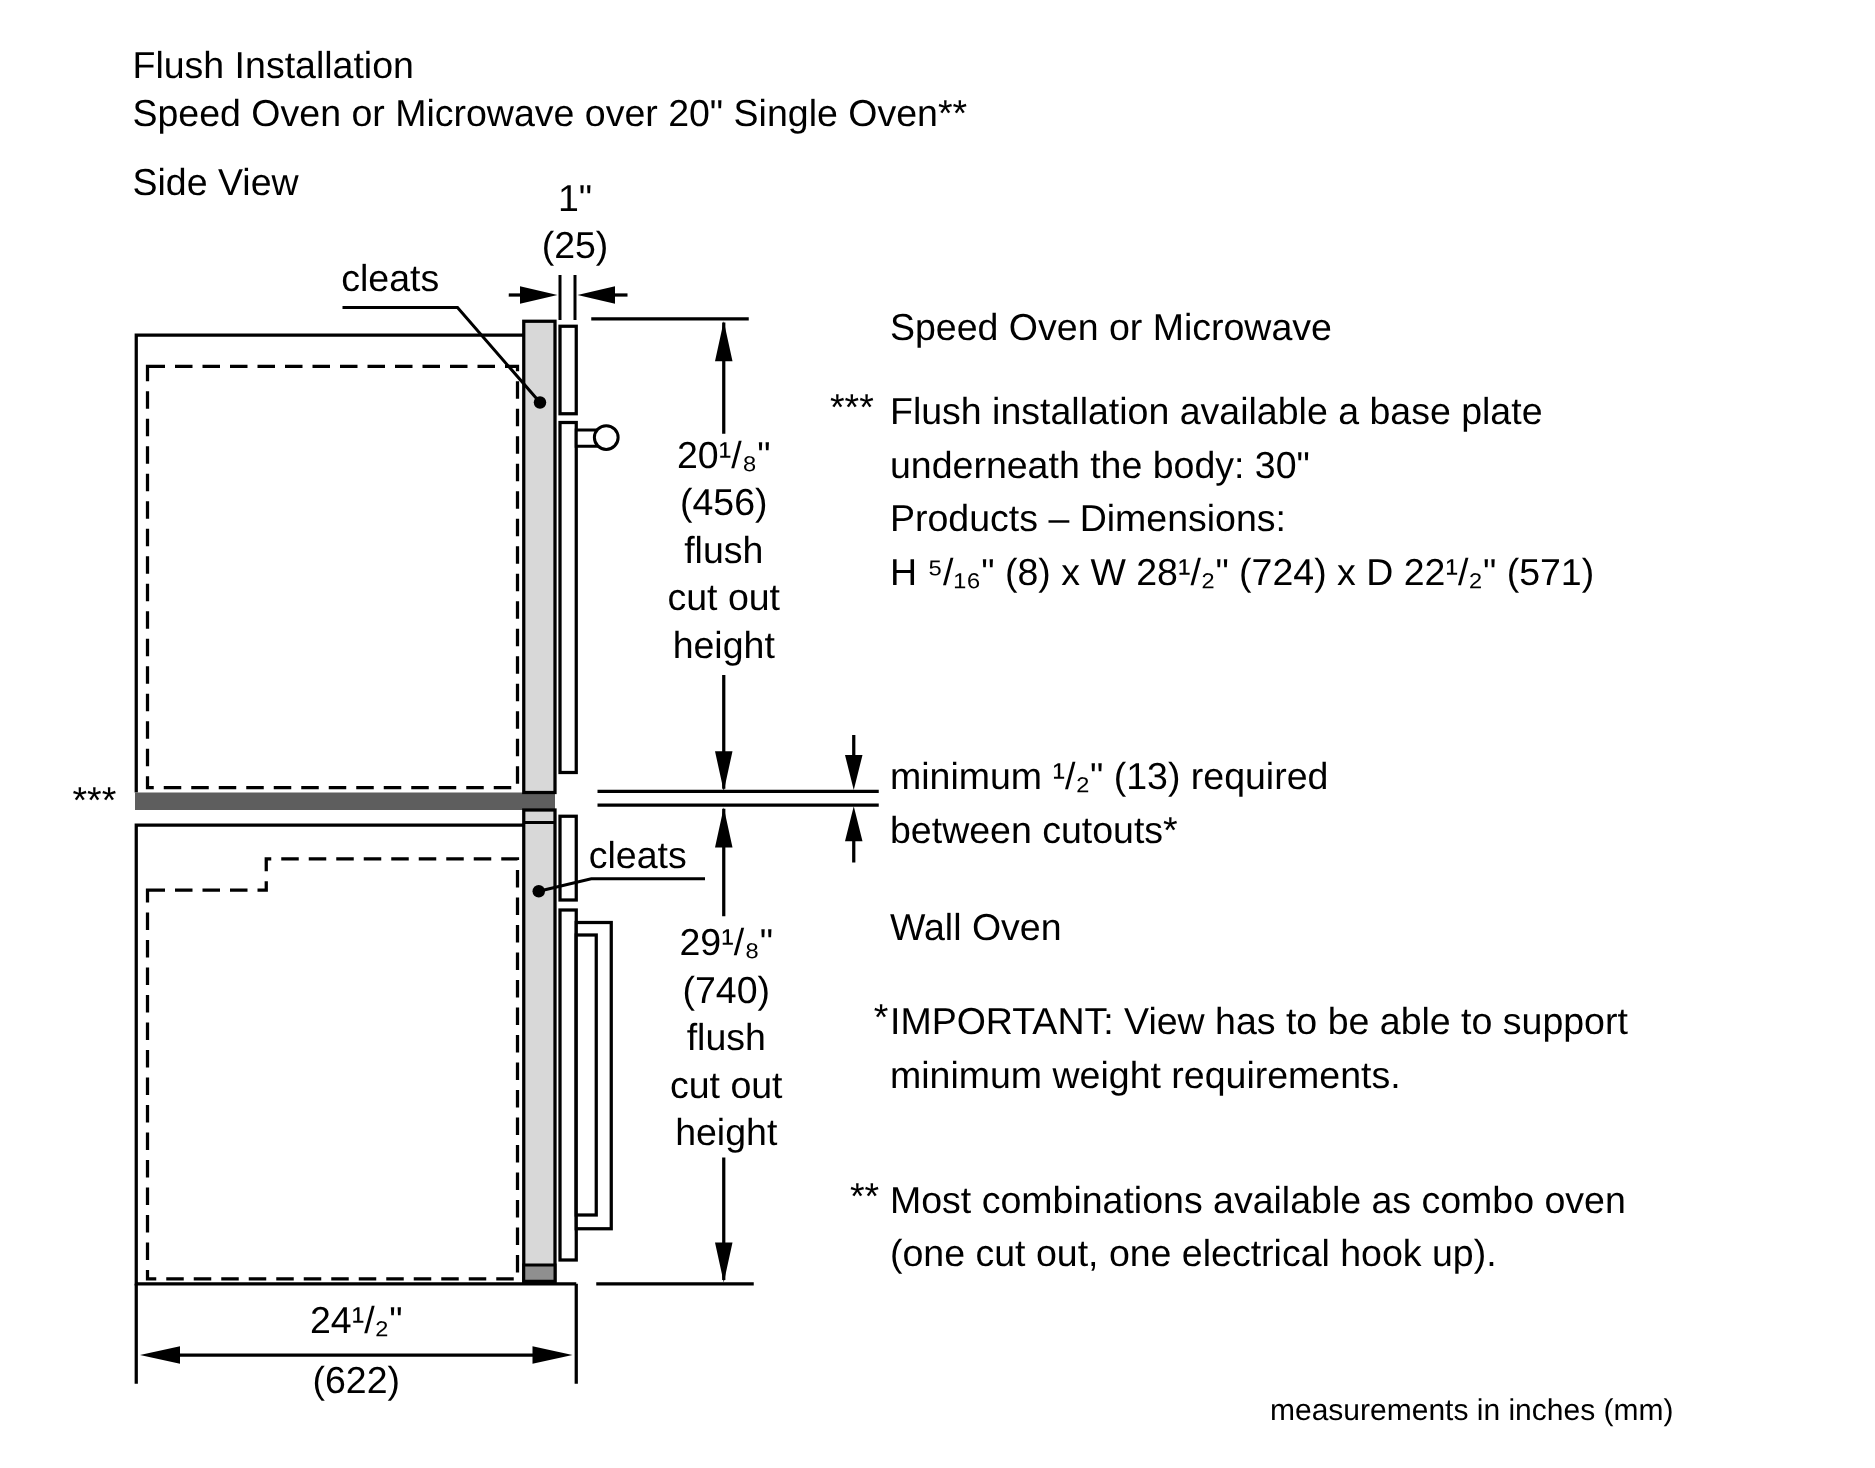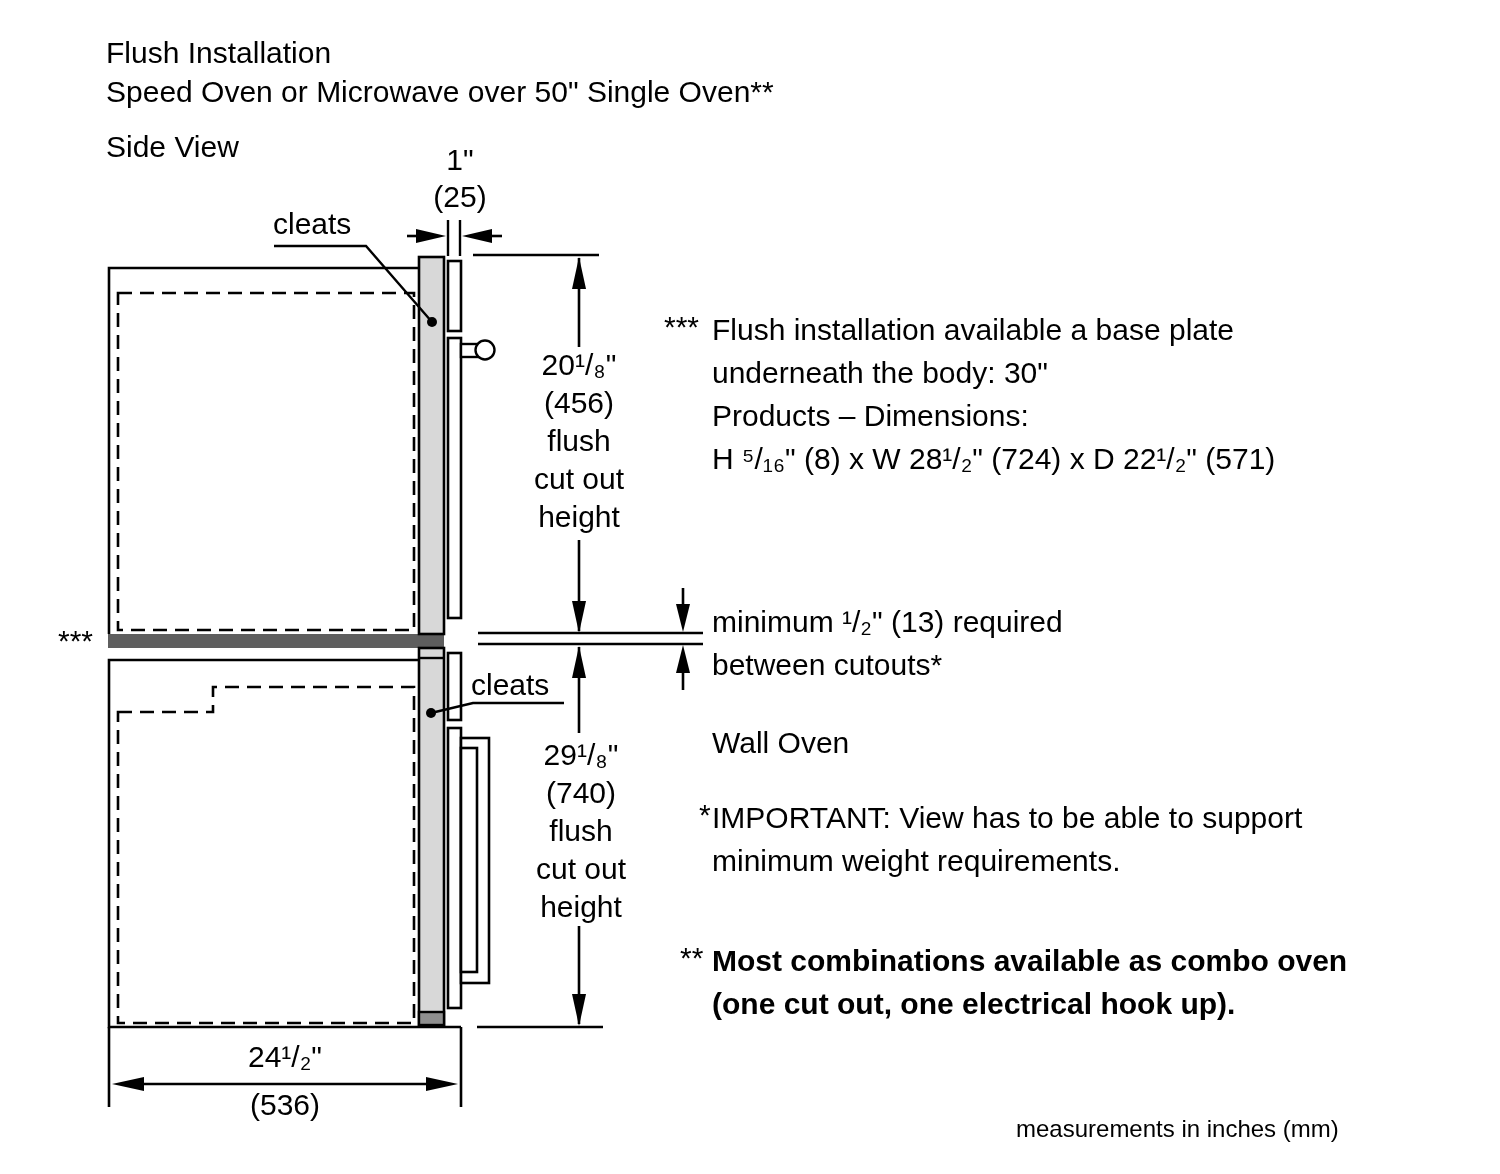--- a/index.html
+++ b/index.html
@@ -98,21 +98,21 @@
       <circle cx="396" cy="322" r="5" fill="#000"></circle>
     </g>
     <g>
       <polyline points="528,703 437,703 395,713" fill="none" stroke="#000" stroke-width="2.4"></polyline>
       <circle cx="395" cy="713" r="5" fill="#000"></circle>
     </g>
   </svg>
 
   <div class="t title" style="left:70px; top:33px;">
     <div>Flush Installation</div>
-    <div>Speed Oven or Microwave over 50" Single Oven**</div>
+    <div>Speed Oven or Microwave over 20" Single Oven**</div>
   </div>
 
   <div class="t" style="left:70px; top:128px;">Side View</div>
 
   <div class="t" style="left:237px; top:205px;">cleats</div>
 
   <div class="t ctr" style="left:374px; top:141px; width:100px;">1"</div>
   <div class="t ctr" style="left:374px; top:178px; width:100px;">(25)</div>
 
   <div class="t ctr" style="left:443px; top:346px; width:200px;">
@@ -129,22 +129,23 @@
     <div>flush</div>
     <div>cut out</div>
     <div>height</div>
   </div>
 
   <div class="t" style="left:435px; top:666px;">cleats</div>
 
   <div class="t" style="left:22px; top:622px;">***</div>
 
   <div class="t ctr" style="left:149px; top:1038px; width:200px;">24¹/₂"</div>
-  <div class="t ctr" style="left:149px; top:1086px; width:200px;">(536)</div>
+  <div class="t ctr" style="left:149px; top:1086px; width:200px;">(622)</div>
 
+  <div class="t" style="left:676px; top:244px;">Speed Oven or Microwave</div>
 
   <div class="t" style="left:628px; top:308px;">***</div>
   <div class="t rcol" style="left:676px; top:308px;">
     <div>Flush installation available a base plate</div>
     <div>underneath the body: 30"</div>
     <div>Products – Dimensions:</div>
     <div>H ⁵/₁₆" (8) x W 28¹/₂" (724) x D 22¹/₂" (571)</div>
   </div>
 
   <div class="t rcol" style="left:676px; top:600px;">
@@ -154,20 +155,20 @@
 
   <div class="t" style="left:676px; top:724px;">Wall Oven</div>
 
   <div class="t" style="left:663px; top:796px;">*</div>
   <div class="t rcol" style="left:676px; top:796px;">
     <div>IMPORTANT: View has to be able to support</div>
     <div>minimum weight requirements.</div>
   </div>
 
   <div class="t" style="left:644px; top:939px;">**</div>
-  <div class="t rcol" style="left:676px; top:939px;font-weight:bold;">
+  <div class="t rcol" style="left:676px; top:939px;">
     <div>Most combinations available as combo oven</div>
     <div>(one cut out, one electrical hook up).</div>
   </div>
 
   <div class="t footer" style="left:980px; top:1110px;">measurements in inches (mm)</div>
 
 </div>
 
 </body></html>

